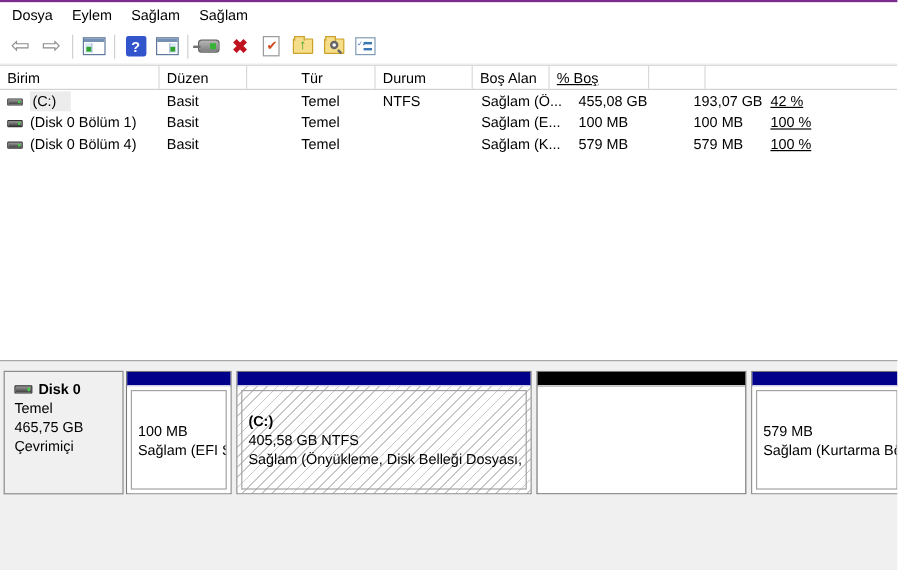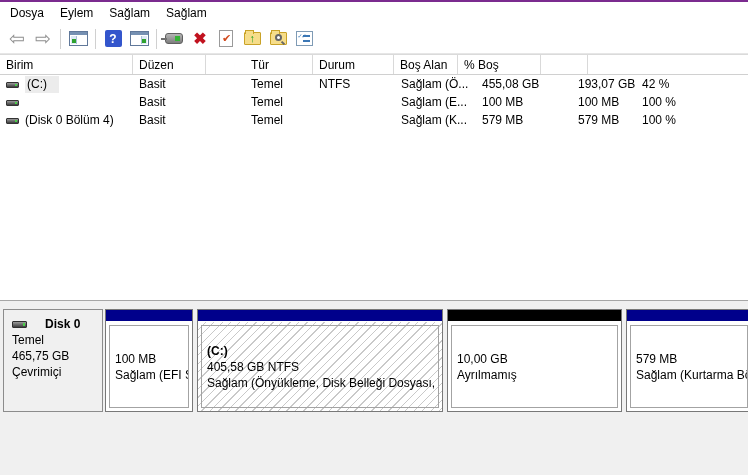--- a/index.html
+++ b/index.html
@@ -43,34 +43,34 @@
   .listicon::before { content:''; position:absolute; left:6px; top:3px; right:2px; height:2px; background:#3b77b5; box-shadow:0 5px 0 #3b77b5; }
   .listicon::after { content:'✓✓'; position:absolute; left:1px; top:0px; color:#3b77b5; font-size:6px; letter-spacing:-1px; }
 
   
   .listpane { flex:0 0 auto; height:246px; background:#fff; overflow:hidden; }
   .lh { display:flex; height:21px; border-top:1px solid #dadada; border-bottom:1px solid #d0d0d0; align-items:center; }
   .hc { height:100%; display:flex; align-items:center; padding-left:6px; border-right:1px solid #d9d9d9; overflow:hidden; white-space:nowrap; }
   .row { display:flex; height:17px; align-items:center; margin-top:1px; }
   .cell { padding-left:6px; overflow:hidden; white-space:nowrap; height:17px; line-height:17px; }
   .c0 { width:133px; } .c1 { width:73px; } .c2 { width:68px;margin-left:39px; } .c3 { width:82px; }
-  .c4 { width:81px; } .c5 { width:96px; } .c6 { width:64px; } .c7 { width:83px; }
+  .c4 { width:81px; } .c5 { width:96px; } .c6 { width:64px; } .c7 { width:83px;text-decoration:underline; }
   .c8 { width:47px; } .cfill { flex:1; border-right:none; }
   .volcell { display:flex; align-items:center; gap:0; }
   .volicon { width:13px; height:6px; background:linear-gradient(#9a9a9a,#3d3d3d); border:1px solid #333;
              border-radius:1px; position:relative; margin:0 6px 0 0; flex:0 0 auto; }
   .volicon::after { content:''; position:absolute; right:1px; top:1px; width:2px; height:2px; background:#49d049; }
   .selchip { background:#ececec; padding:0 12px 0 2px; }
 
   
   .bottom { flex:1; background:#f0f0f0; border-top:1px solid #a6a6a6; padding:8px 0 0 3px; overflow:hidden; }
   .diskrow { display:flex; height:103px; }
   .diskhead { width:100px; flex:0 0 auto; background:#f0f0f0; border:1px solid #8c8c8c;
               padding:6px 6px 6px 8px; line-height:16px; margin-right:2px; }
-  .diskname { display:flex; align-items:center; font-weight:bold; gap:18px; }
+  .diskname { display:flex; align-items:center; font-weight:bold; gap:5px; }
   .diskicon { width:15px; height:7px; background:linear-gradient(#9a9a9a,#3d3d3d); border:1px solid #2f2f2f;
               border-radius:1px; position:relative; flex:0 0 auto; }
   .diskicon::after { content:''; position:absolute; right:1px; top:1px; width:2px; height:3px; background:#49d049; }
   .parts { display:flex; width:643px; overflow:hidden; flex:0 0 auto; }
   .part { border:1px solid #787878; display:flex; flex-direction:column; flex:0 0 auto; margin-right:4px; background:#fff; }
   .part:last-child { margin-right:0; }
   .pw1 { width:88px; } .pw2 { width:246px; } .pw3 { width:175px; } .pw4 { width:126px; }
   .bar { height:12px; flex:0 0 auto; border-bottom:1px solid #fff; }
   .bar.navy { background:#00008b; } .bar.black { background:#000; }
   .pbody { flex:1; padding:3px; background:#fff; overflow:hidden; }
@@ -166,20 +166,21 @@
       <div class="cell c3">NTFS</div>
       <div class="cell c4">Sağlam (Ö...</div>
       <div class="cell c5">455,08 GB</div>
       <div class="cell c6">193,07 GB</div>
       <div class="cell c7">42 %</div>
     </div>
 
     <div class="row">
       <div class="cell c0 volcell">
           <span class="volicon"></span>
+          <span>(Disk 0 Bölüm 1)</span>
         </div>
       <div class="cell c1">Basit</div>
       <div class="cell c2">Temel</div>
       <div class="cell c3"></div>
       <div class="cell c4">Sağlam (E...</div>
       <div class="cell c5">100 MB</div>
       <div class="cell c6">100 MB</div>
       <div class="cell c7">100 %</div>
     </div>
 
@@ -228,26 +229,20 @@
               <div class="pinner">
             <div class="ptitle">(C:)</div>
             <div>405,58 GB NTFS</div>
             <div>Sağlam (Önyükleme, Disk Belleği Dosyası, Kil</div>
           </div>
             </div>
         </div>
 
         <div class="part pw3">
           <div class="bar black"></div>
-          <div class="pbody">
-              <div class="pinner">
-            <div>10,00 GB</div>
-            <div>Ayrılmamış</div>
-          </div>
-            </div>
         </div>
 
         <div class="part pw4">
           <div class="bar navy"></div>
           <div class="pbody">
               <div class="pinner">
             <div>579 MB</div>
             <div>Sağlam (Kurtarma Bö</div>
           </div>
             </div>

